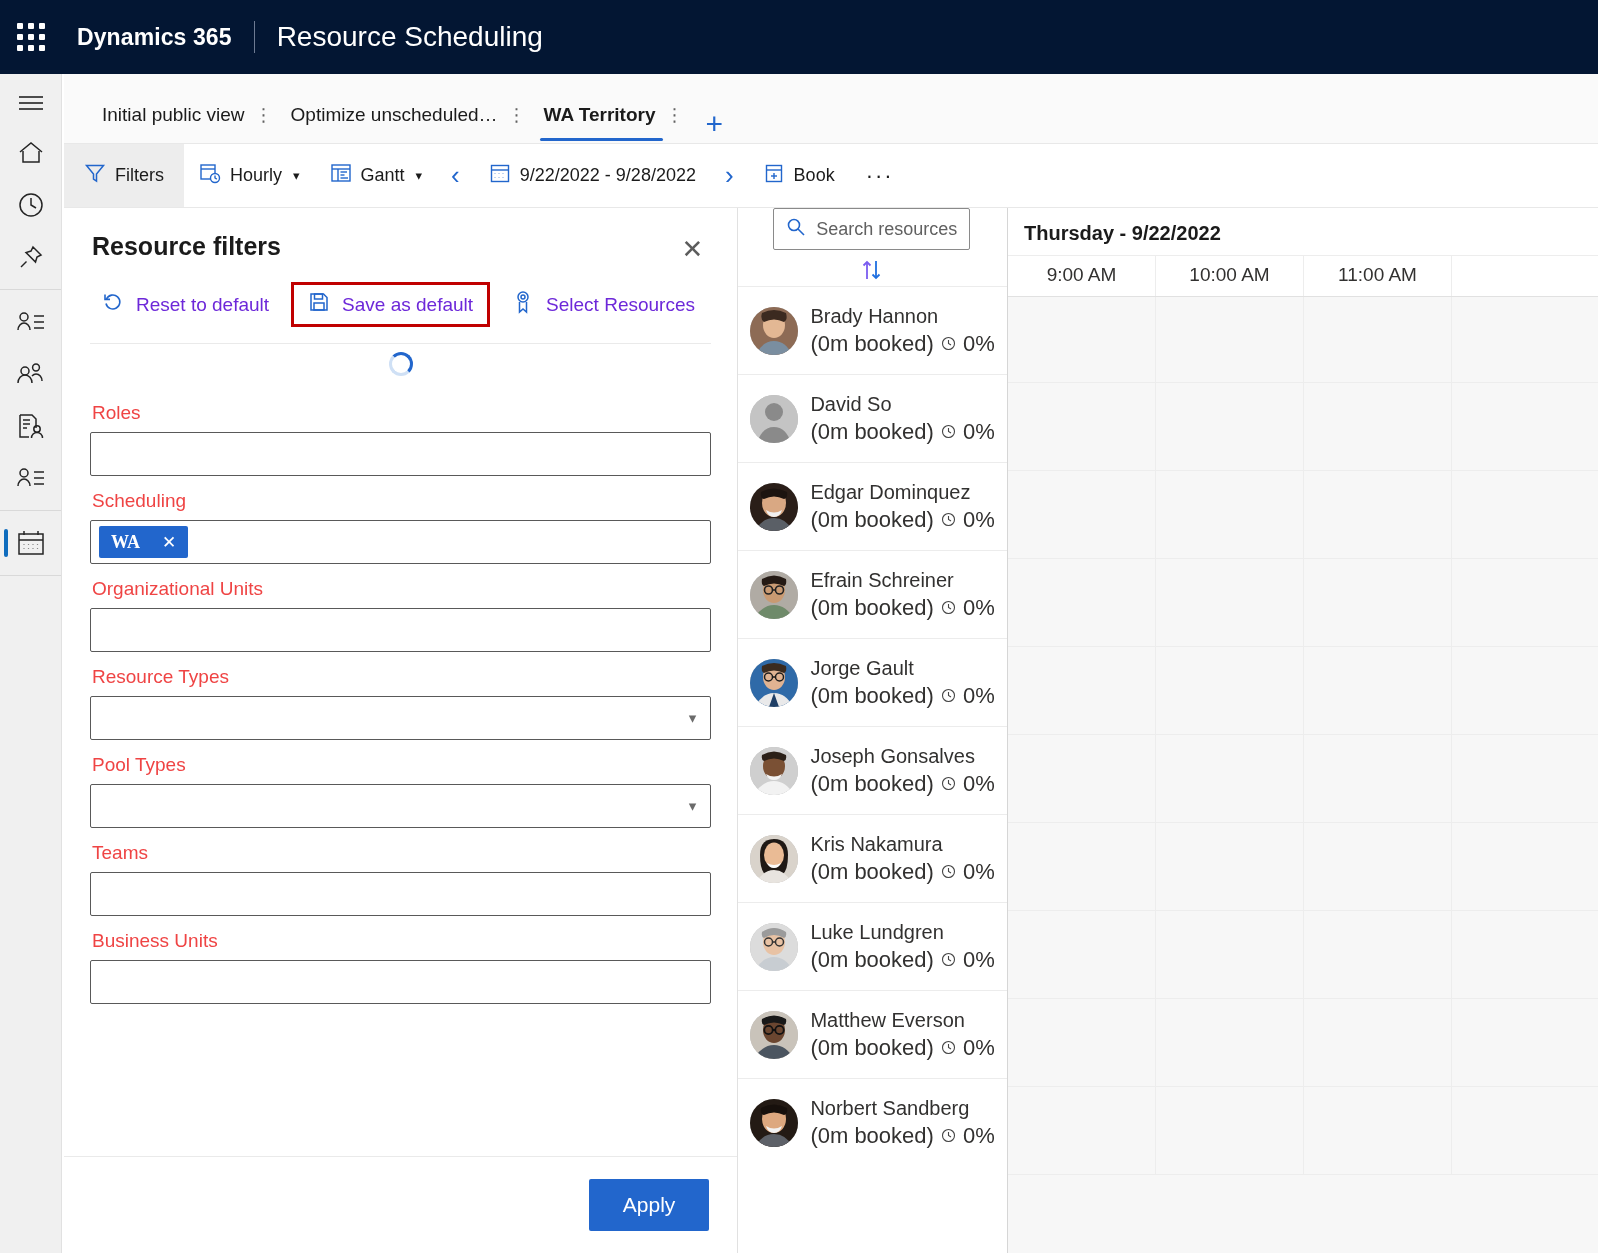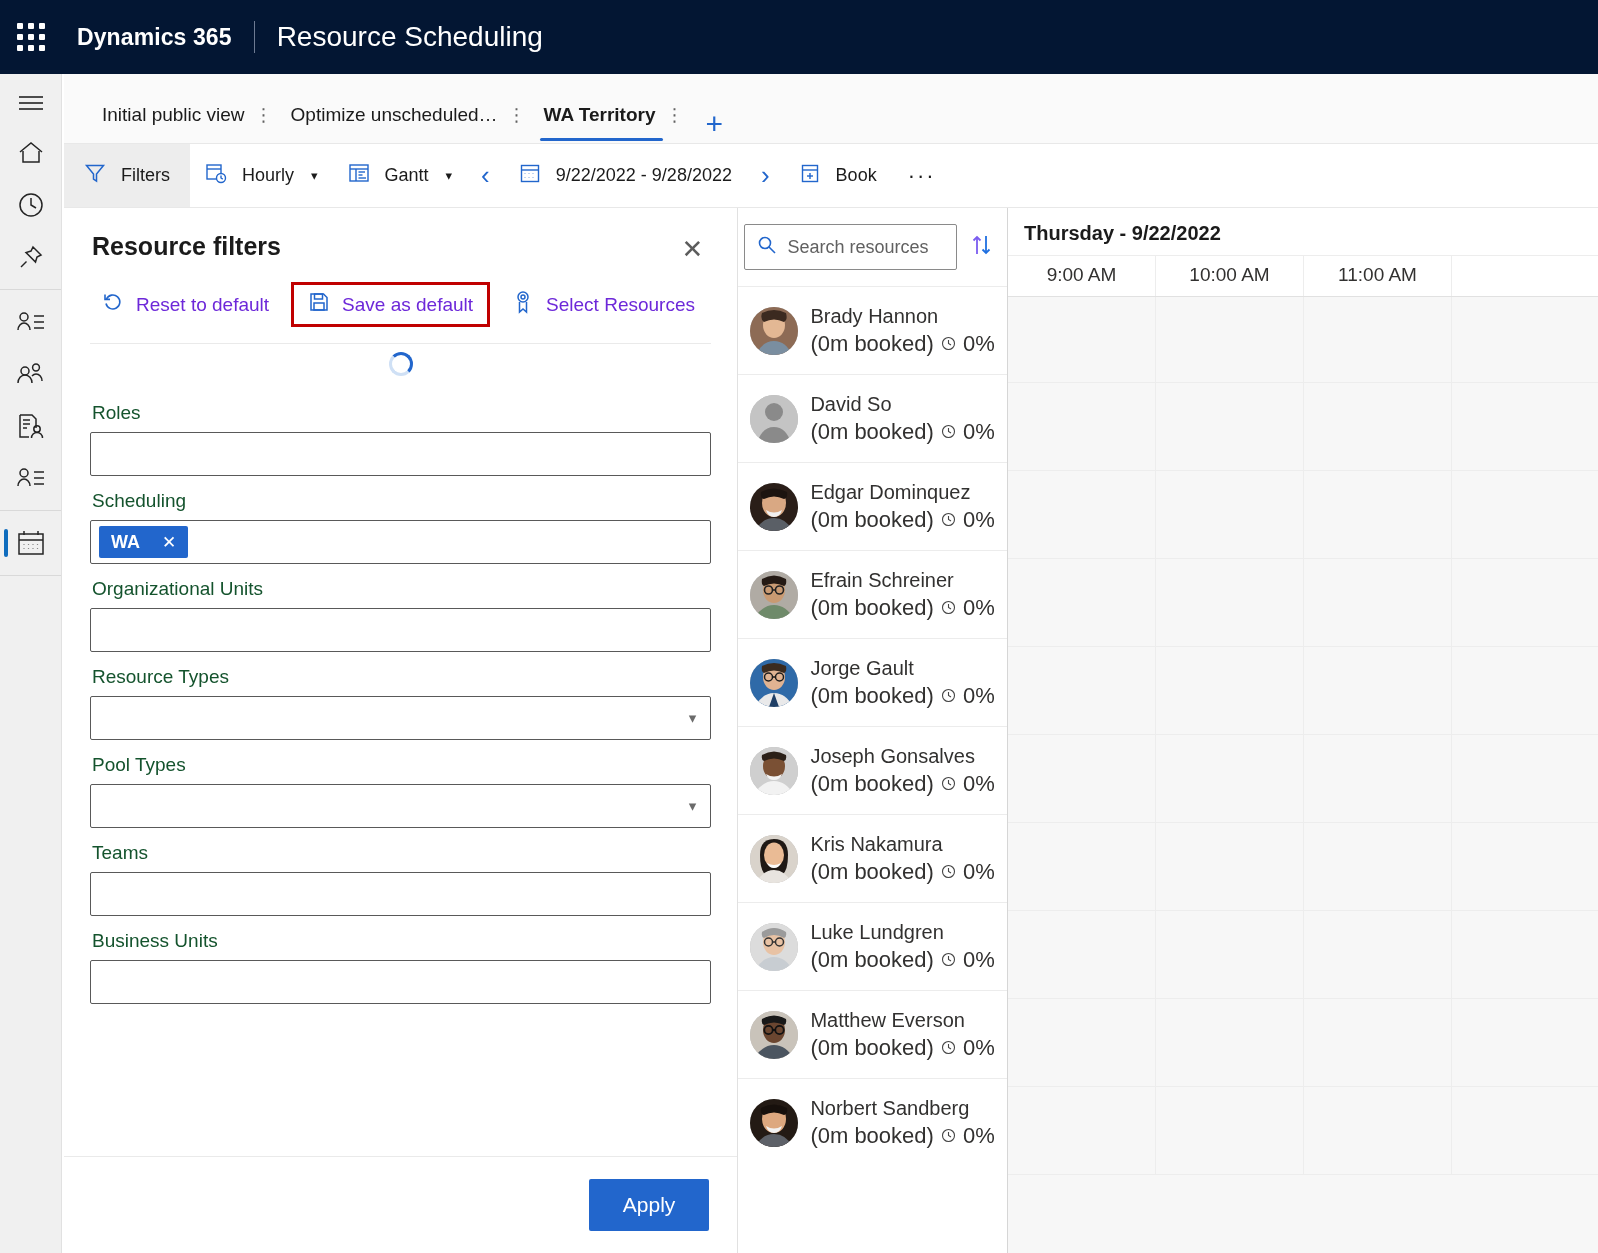--- a/index.html
+++ b/index.html
@@ -74,21 +74,21 @@
     color: #2266cc; font-size: 30px; font-weight: 300;
     padding: 0 10px 4px 14px; line-height: 1;
   }
 
   
   .cmdbar {
     height: 64px; background: #ffffff; display: flex; align-items: stretch;
     border-bottom: 1px solid #e8e8e8;
   }
   .cmd {
-    display: flex; align-items: center; gap: 15px; padding: 0 15px;
+    display: flex; align-items: center; gap: 9px; padding: 0 15px;
     font-size: 18px; color: #1b1b1b; white-space: nowrap; text-align: center;
   }
   .cmd.first { padding-left: 20px; padding-right: 20px; background: #ededed; }
   .cmd .chev { font-size: 13px; color: #1b1b1b; margin-left: 2px; }
   .cmd-nav { display: flex; align-items: center; padding: 0 14px; color: #2266cc; font-size: 26px; font-weight: 300; }
   .cmd-ellipsis { display:flex; align-items:center; padding: 0 16px; color:#1b1b1b; font-size: 22px; letter-spacing: 2px; }
 
   
   .body-split { display: flex; height: 1045px; }
 
@@ -116,56 +116,56 @@
   .fp-divider { height: 1px; background: #eaeaea; margin: 16px 26px 0 26px; }
   .spinner-wrap { display: flex; justify-content: center; margin-top: 8px; height: 26px; }
   .spinner {
     width: 24px; height: 24px; border-radius: 50%;
     border: 3px solid #cfe0f5; border-top-color: #2266cc; border-right-color: #2266cc;
   }
 
   .fp-fields { padding: 10px 26px 0 26px; flex: 1; }
   .field { margin-bottom: 6px; }
   .field-label {
-    font-size: 19px; color: #14532d; margin: 14px 0 8px 2px; display: block;
+    font-size: 19px; color: #ef4444; margin: 14px 0 8px 2px; display: block;
   }
   .field-box {
     height: 44px; border: 1px solid #595959; background: #ffffff;
     border-radius: 2px; display: flex; align-items: center; padding: 0 8px;
     position: relative;
   }
   .field-box.select { padding-right: 34px; }
   .field-box .caret {
     position: absolute; right: 14px; top: 50%; transform: translateY(-50%);
     color: #6b6b6b; font-size: 15px;
   }
   .pill {
     display: inline-flex; align-items: center; gap: 22px;
     background: #2266cc; color: #ffffff; font-size: 18px; font-weight: 600;
-    height: 32px; padding: 0 12px; border-radius: 2px;
+    height: 32px; padding: 0 12px; border-radius: 2px; font-family: Liberation Serif, serif;
   }
   .pill-x { font-size: 17px; font-weight: 400; }
 
   .fp-footer {
     border-top: 1px solid #eaeaea; padding: 22px 28px 22px 28px;
     display: flex; justify-content: flex-end;
   }
   .apply-btn {
     background: #2266cc; color: #ffffff; font-size: 21px;
     padding: 14px 34px; border: none; border-radius: 2px; cursor: pointer;
     font-family: "Liberation Sans", sans-serif;
   }
 
   
   .resourcelist {
     width: 297px; border-right: 1px solid #d6d6d6; background: #ffffff;
     display: flex; flex-direction: column;
   }
   .rl-search-row {
-    height: 78px; display: flex; align-items: center; padding: 0 8px 0 6px; gap: 8px;
+    height: 78px; display: flex; align-items: center; padding: 0 8px 0 6px; gap: 8px; flex-direction: column;
   }
   .rl-search {
     flex: 1; height: 46px; border: 1px solid #8a8a8a; border-radius: 2px;
     display: flex; align-items: center; gap: 10px; padding: 0 12px;
   }
   .rl-search .ph { color: #616161; font-size: 18px; }
   .rl-sort { width: 34px; display: flex; align-items: center; justify-content: center; }
 
   .rl-rows { flex: 1; overflow: hidden; }
   .rl-row {

